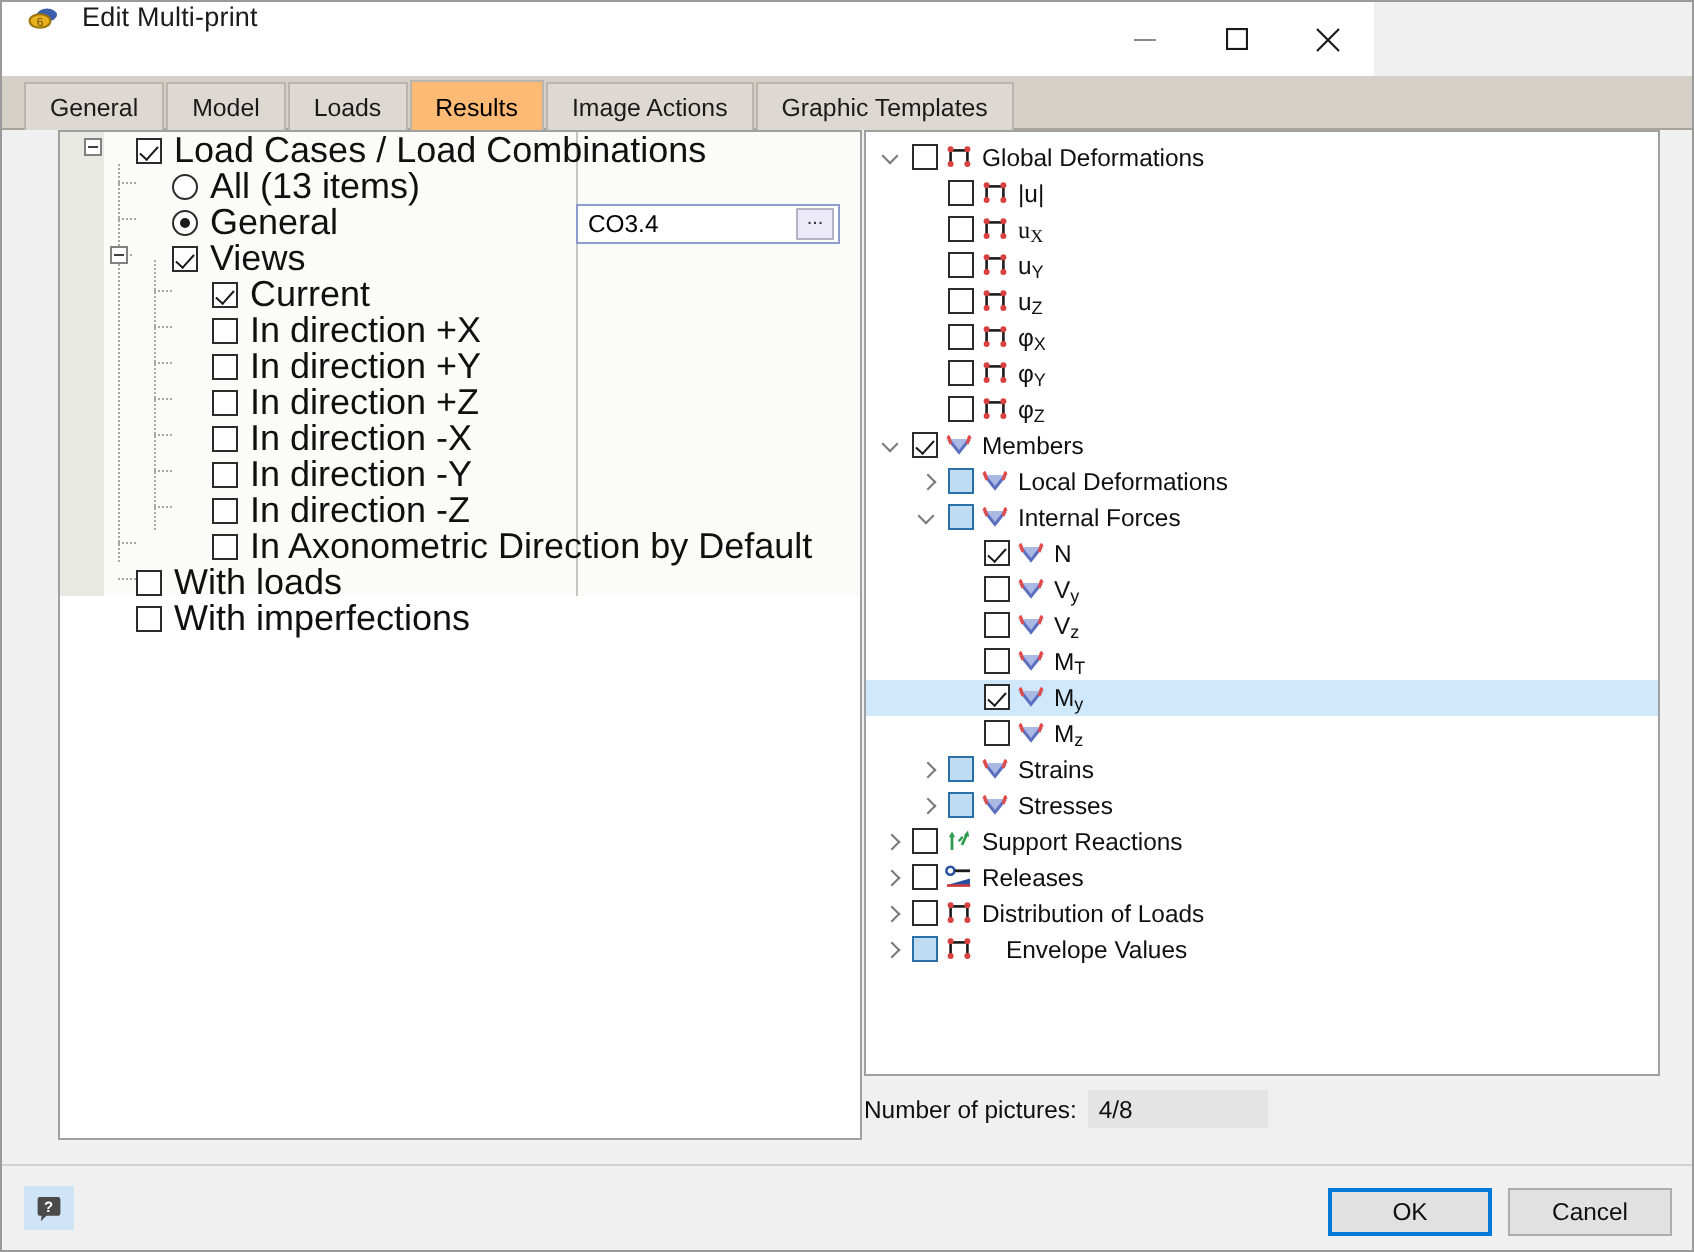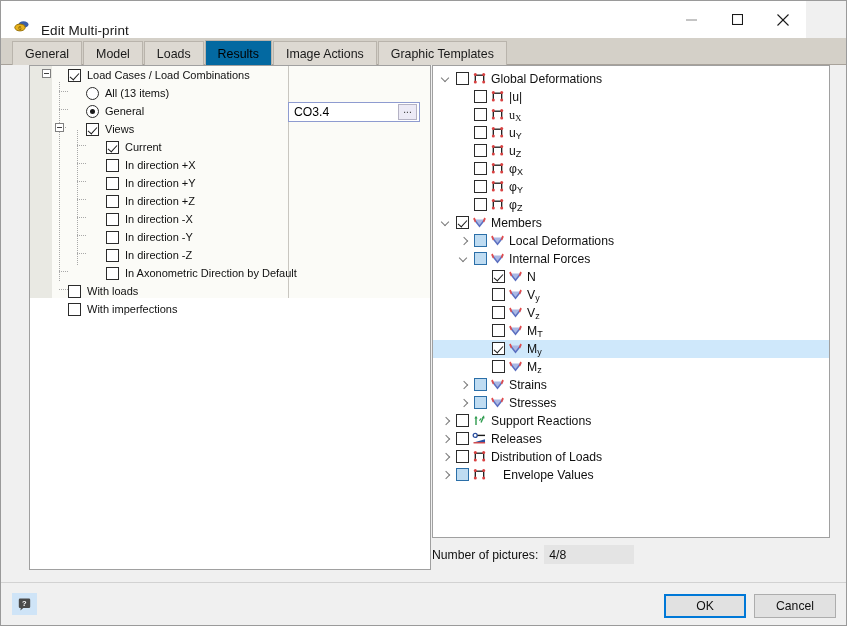--- a/index.html
+++ b/index.html
@@ -14,23 +14,23 @@
     -webkit-font-smoothing:antialiased;
   }
   .window {
     position:absolute; inset:0;
     background:#f0f0f0;
     border:1px solid #9a9a9a;
   }
 
   
   .titlebar {
-    position:absolute; left:0; top:0; width:805px; height:37px;
+    position:absolute; left:0; top:0; width:686px; height:37px;
     background:#ffffff;
-    display:flex; align-items:flex-end;
+    display:flex; align-items:flex-start;
   }
   .title-icon { margin-left:11px; width:20px; height:20px; position:relative; }
   .title-text {
     margin-left:9px; font-size:13.5px; color:#1a1a1a; letter-spacing:.1px;
   }
   .winbtns { margin-left:auto; display:flex; height:37px; }
   .winbtn {
     width:46px; height:37px; display:flex; align-items:center; justify-content:center;
     background:transparent;
   }
@@ -46,21 +46,21 @@
     height:24px; padding:0 12px;
     display:flex; align-items:center;
     font-size:12.4px; color:#1a1a1a;
     background:#ddd9d2;
     border:1px solid #b9b4ac;
     border-bottom:none;
     margin-right:1px;
     position:relative;
   }
   .tab.active {
-    background:#0369a1; color:#000; z-index:3;
+    background:#fdba74; color:#000; z-index:3;
     border-color:#b9b4ac; height:25px; top:-1px; padding-top:1px;
   }
 
   
   .content {
     position:absolute; left:0; top:64px; width:845px; height:517px;
     background:#f0f0f0;
   }
 
   
@@ -78,21 +78,21 @@
   .col-split {
     position:absolute; left:258px; top:0; width:1px; height:232px;
     background:#c8c6c0;
   }
   .rowsbg {
     position:absolute; left:0; top:0; width:400px; height:232px;
     background:#fbfbf7;
   }
   .lrow {
     position:absolute; height:18px; display:flex; align-items:center;
-    white-space:nowrap; font-size:11px; color:#101010;
+    white-space:nowrap; font-size:18px; color:#101010;
   }
 
   
   .vline {
     position:absolute; width:1px;
     background-image:linear-gradient(to bottom,#a8a8a8 1px,transparent 1px);
     background-size:1px 2px;
   }
   .hline {
     position:absolute; height:1px;

